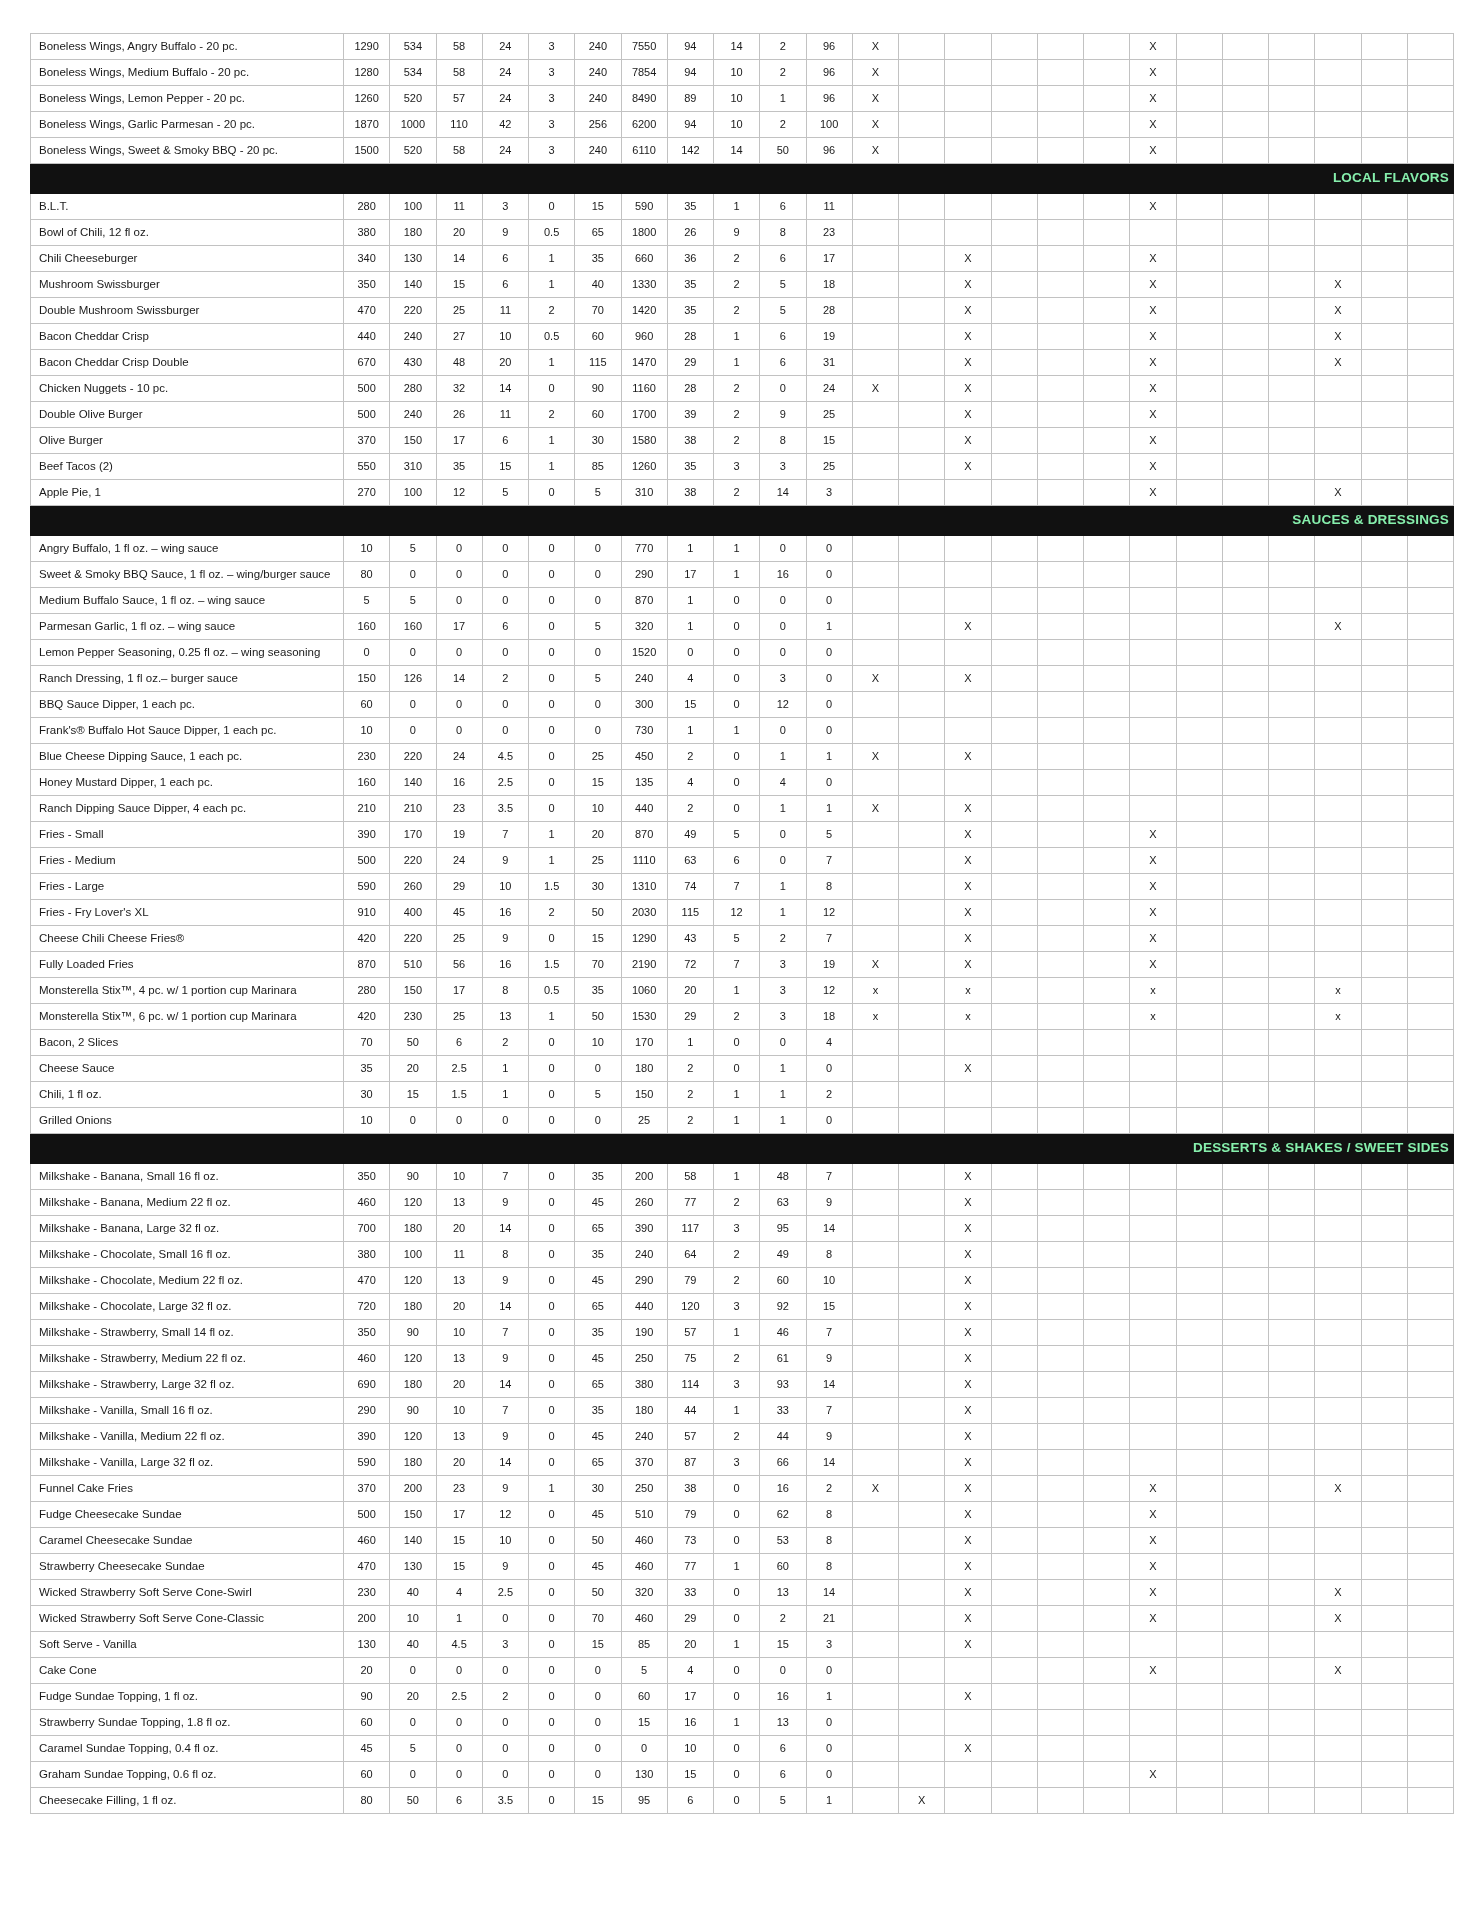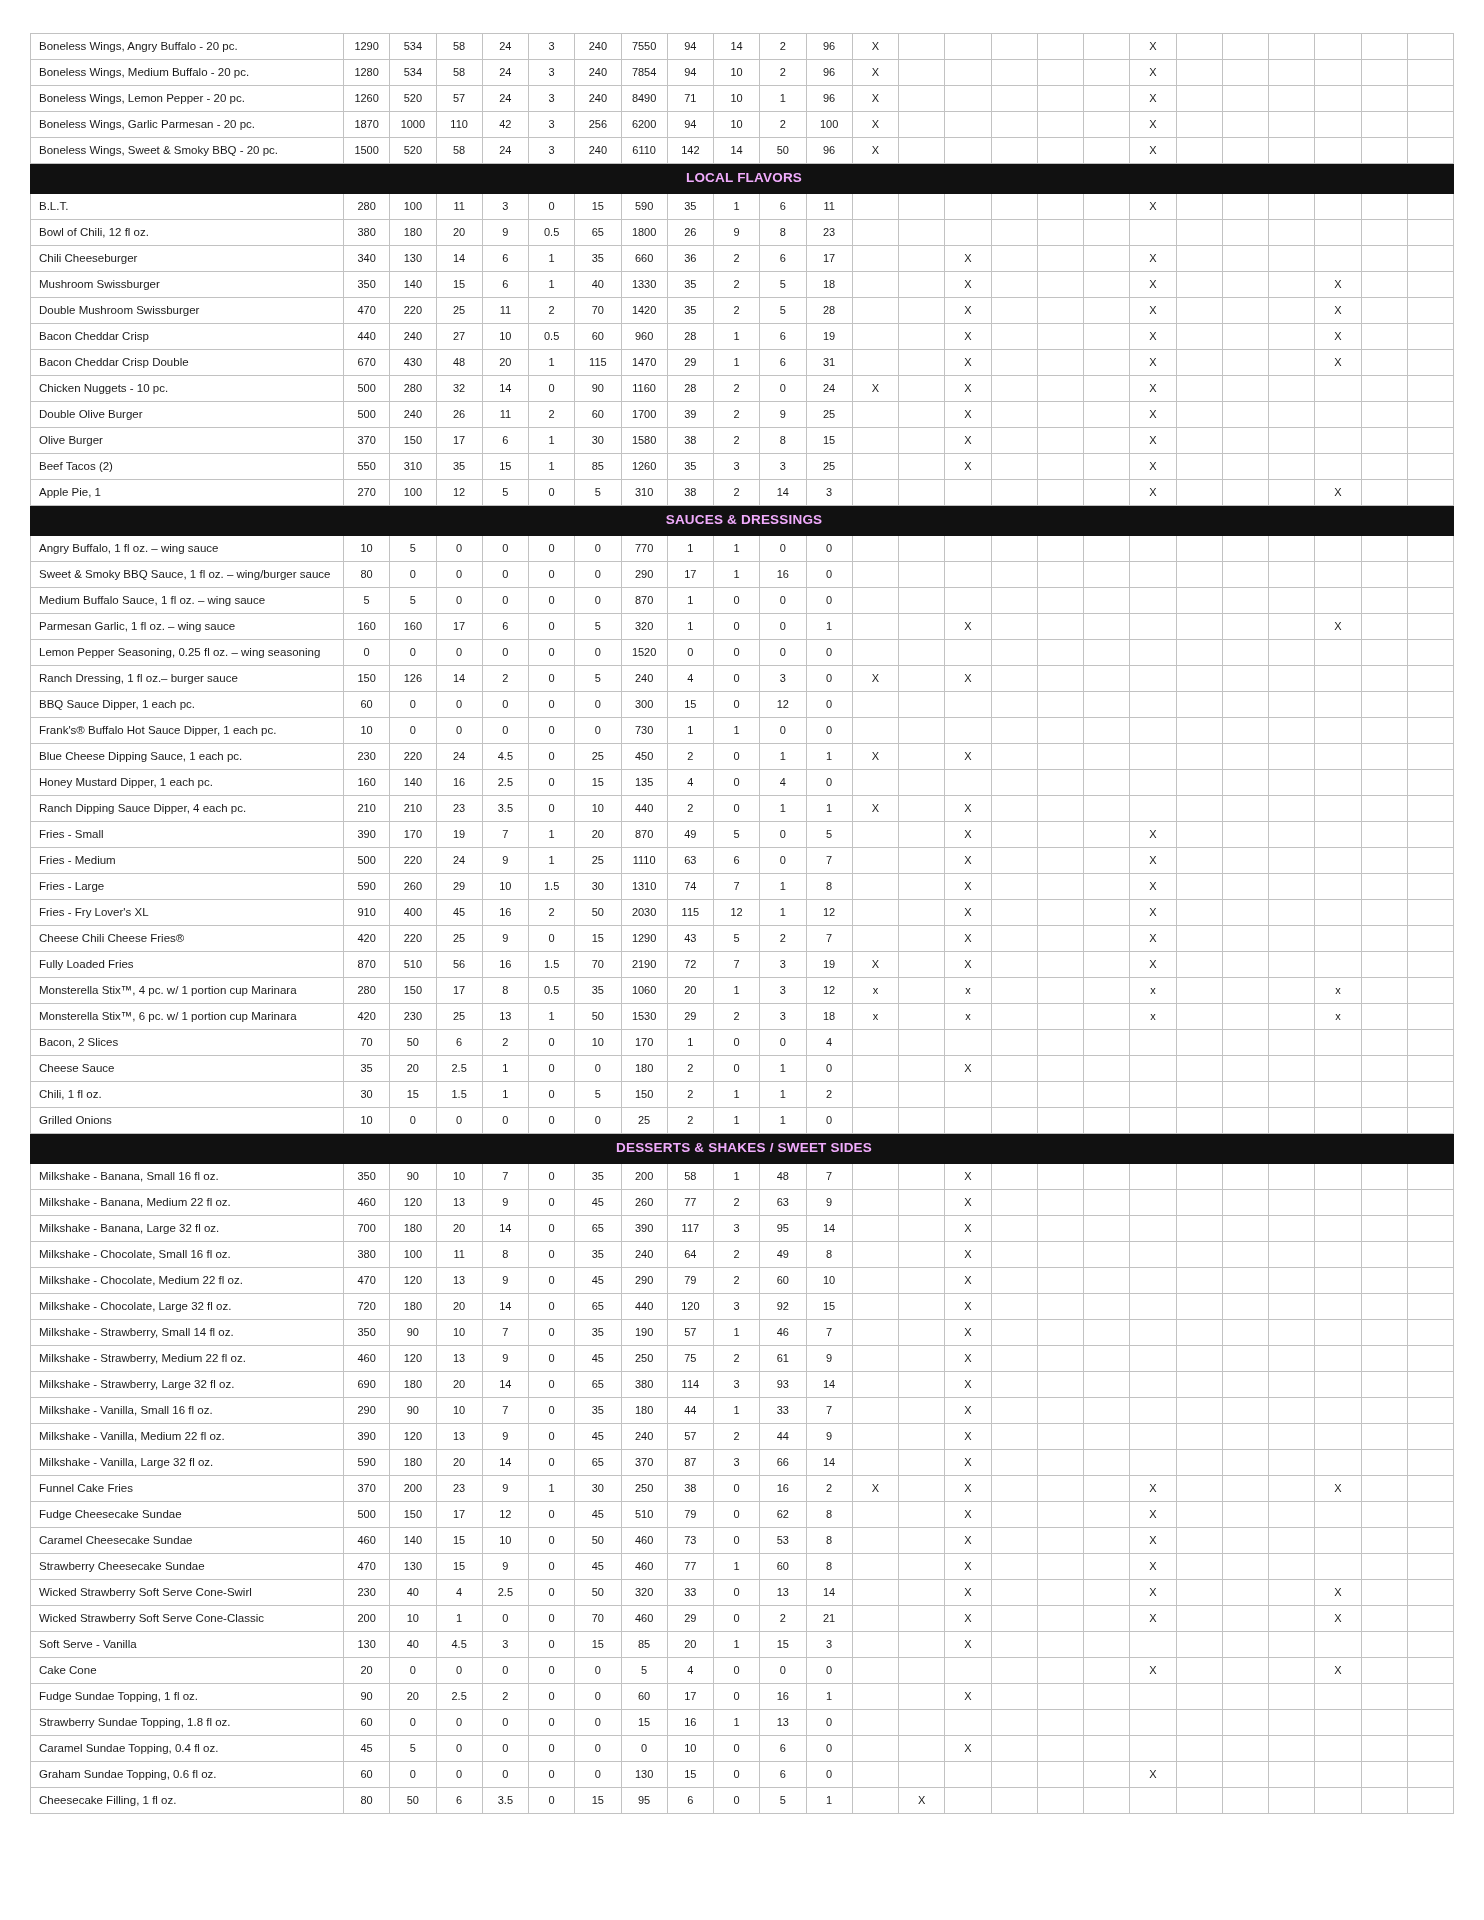--- a/index.html
+++ b/index.html
@@ -29,24 +29,24 @@
     white-space:nowrap;
     color:#1a1a1a;
   }
   table.nutrition td.name-cell{
     text-align:left;
     padding-left:8px;
     font-size:11.5px;
   }
   table.nutrition tr.section-row td.section-header{
     background:#111111;
-    color:#f0abfc;
+    color:#86efac;
     font-weight:bold;
     font-size:13.5px;
-    text-align:center;
+    text-align:right;
     padding-left:8px;
     height:29px;
     border:1px solid #111111;
     letter-spacing:.2px;
   }
   table.nutrition td.mark-cell{font-size:11px;}
   col.c-name{width:313px;}
 </style>
 </head>
 <body>
@@ -137,21 +137,21 @@
         </tr>
         <tr>
           <td class="name-cell">Boneless Wings, Lemon Pepper - 20 pc.</td>
           <td class="value-cell">1260</td>
           <td class="value-cell">520</td>
           <td class="value-cell">57</td>
           <td class="value-cell">24</td>
           <td class="value-cell">3</td>
           <td class="value-cell">240</td>
           <td class="value-cell">8490</td>
-          <td class="value-cell">71</td>
+          <td class="value-cell">89</td>
           <td class="value-cell">10</td>
           <td class="value-cell">1</td>
           <td class="value-cell">96</td>
           <td class="mark-cell">X</td>
           <td class="mark-cell"></td>
           <td class="mark-cell"></td>
           <td class="mark-cell"></td>
           <td class="mark-cell"></td>
           <td class="mark-cell"></td>
           <td class="mark-cell">X</td>

